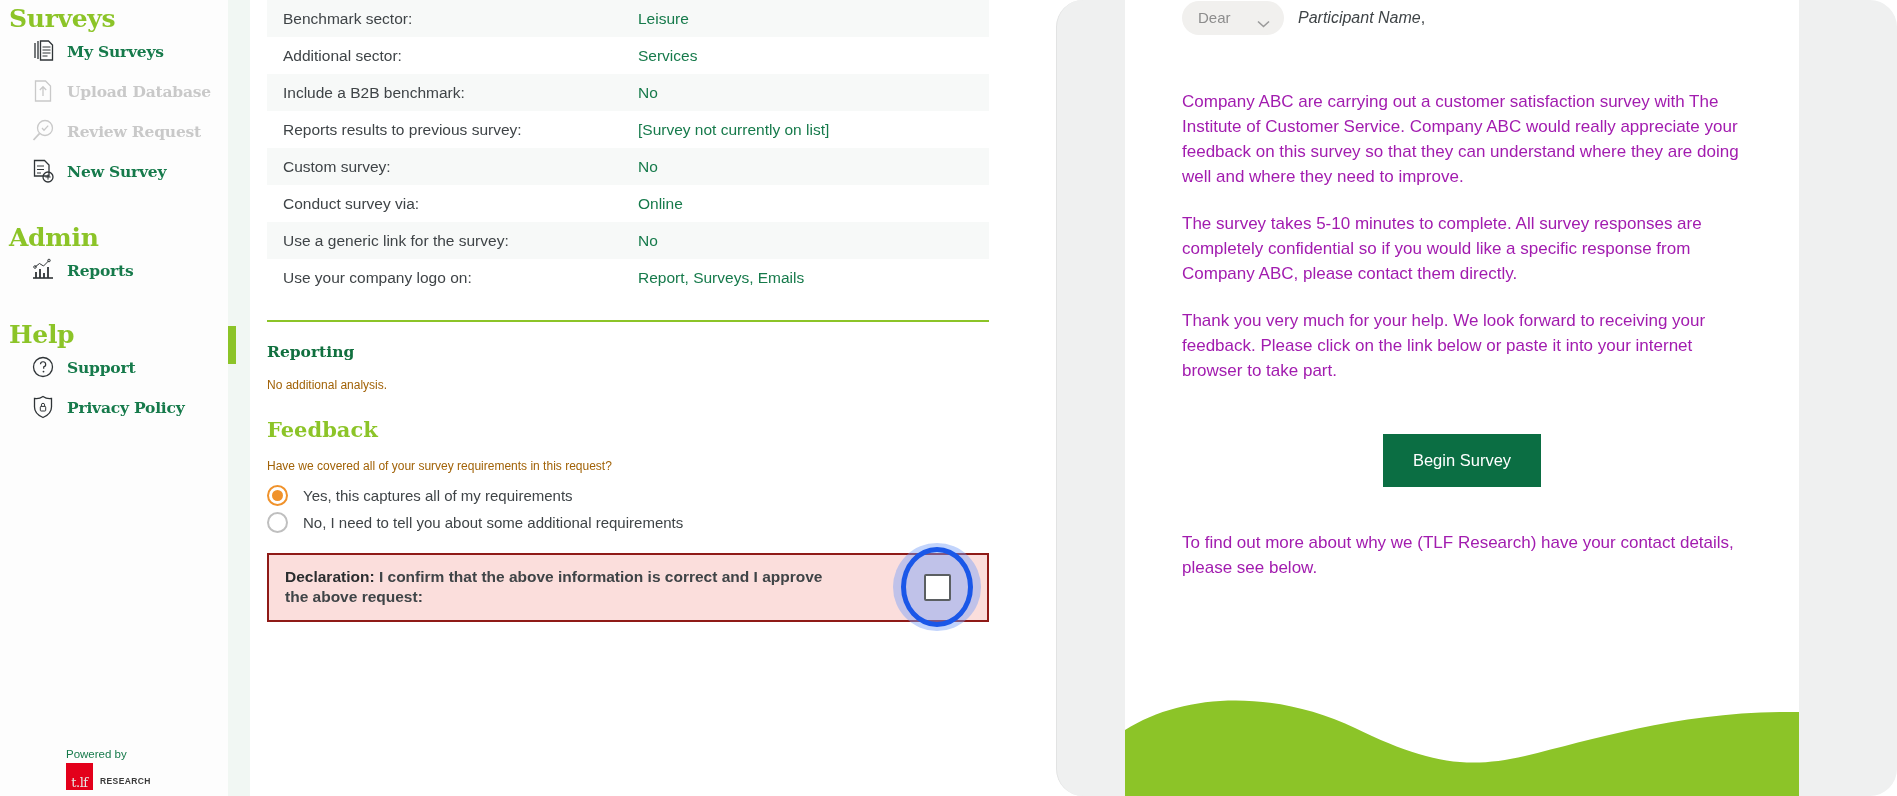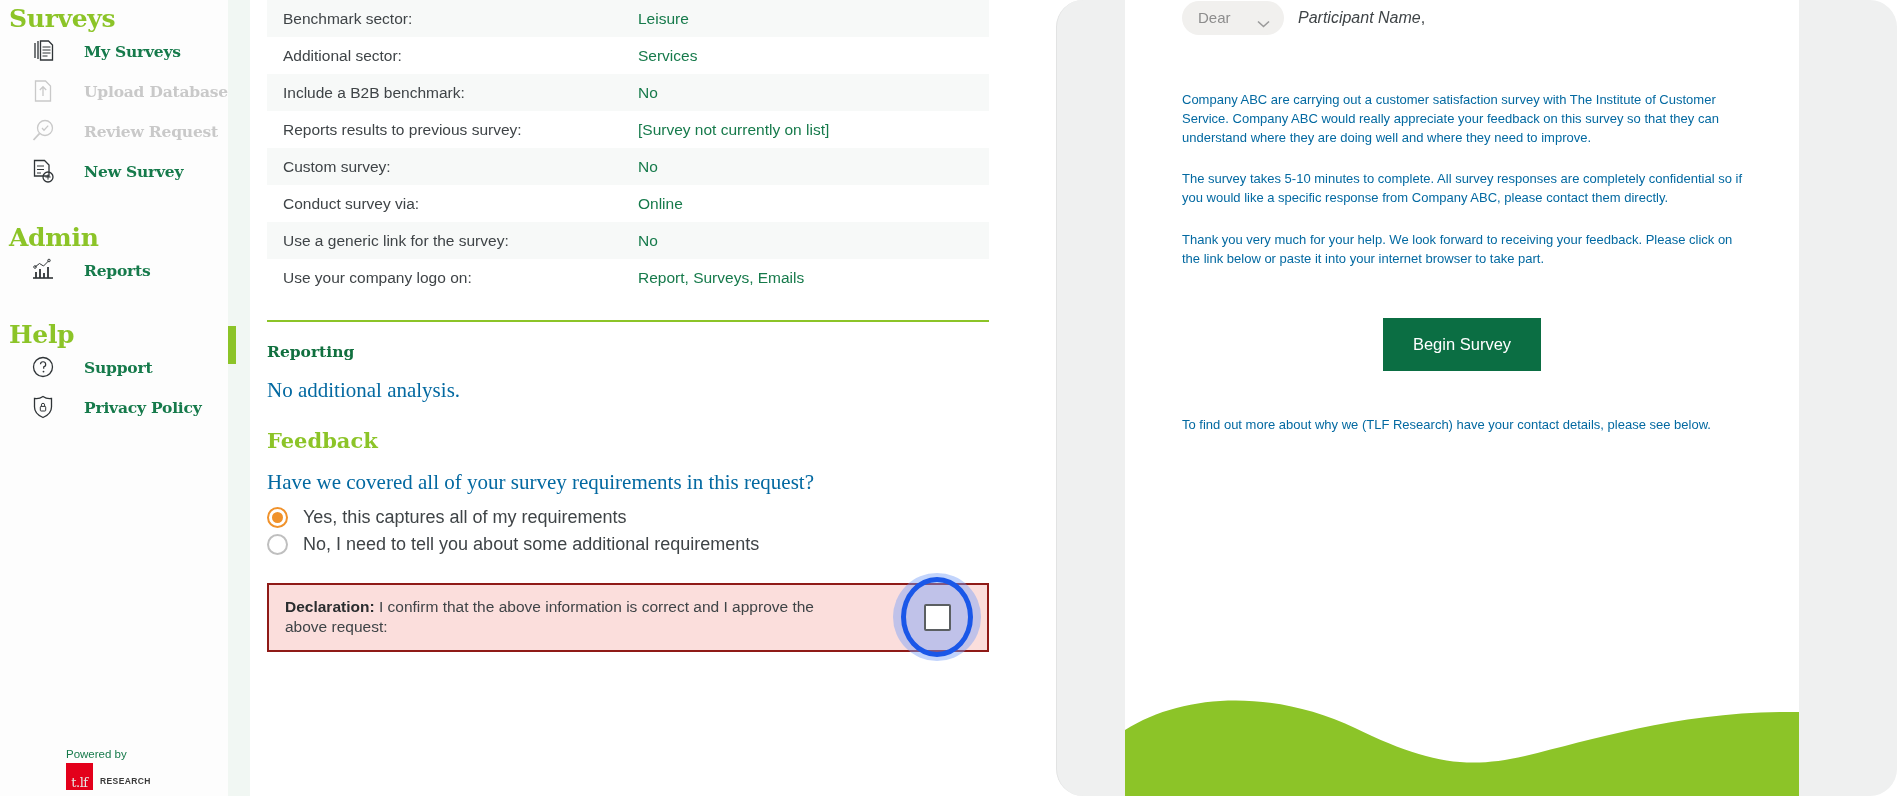--- a/index.html
+++ b/index.html
@@ -38,21 +38,21 @@
     margin: 0;
     line-height: 1;
   }
   #grp-surveys { padding-top: 6px; }
   #grp-admin { padding-top: 34px; }
   #grp-help { padding-top: 32px; }
 
   .nav-item {
     display: flex;
     align-items: center;
-    gap: 28px;
+    gap: 11px;
     padding: 7px 0 7px 30px;
     cursor: pointer;
   }
   .nav-item .nav-ico {
     width: 26px; height: 26px;
     flex: 0 0 26px;
     display: flex; align-items: center; justify-content: center;
   }
   .nav-item .nav-label {
     font-family: "DejaVu Serif", serif;
@@ -163,24 +163,24 @@
     margin: 20px 0 0 0;
   }
   .sec-h-green {
     color: #8cc428;
     font-family: "DejaVu Serif", serif;
     font-weight: bold;
     font-size: 21px;
     margin: 25px 0 0 0;
   }
   .body-line {
-    font-size: 21px;
-    color: #0369a1;
+    font-size: 12px;
+    color: #a16207;
     margin: 17px 0 0 0;
-    font-family: Liberation Serif, serif;
+    font-family: Liberation Sans, sans-serif;
   }
 
   .radio-row {
     display: flex;
     align-items: center;
     gap: 15px;
     margin-top: 12px;
     cursor: pointer;
   }
   .radio-row + .radio-row { margin-top: 6px; }
@@ -195,32 +195,33 @@
   .radio.checked { border-color: #f0922b; }
   .radio.checked::after {
     content: "";
     position: absolute;
     left: 3px; top: 3px;
     width: 11px; height: 11px;
     border-radius: 50%;
     background: #f0922b;
   }
   .radio-label {
-    font-size: 18px;
+    font-size: 15px;
     color: #3f4447;
   }
 
   #declaration-box {
     position: relative;
     width: 722px;
-    margin-top: 28px;
+    margin-top: 20px;
     background: #fbdedc;
     border: 2px solid #8f1a17;
     padding: 12px 90px 12px 16px;
     min-height: 62px;
+    font-weight: bold;
   }
   #declaration-text {
     font-size: 15.5px;
     color: #3f4447;
     line-height: 1.32;
     max-width: 545px;
   }
   #declaration-text b { color: #2a2d2f; }
   #declaration-checkbox-halo {
     position: absolute;
@@ -291,22 +292,22 @@
   }
   #salutation-select .chev {
     width: 13px; height: 8px;
   }
   #participant-name {
     font-size: 16px;
     color: #3f4447;
   }
   #participant-name i { font-style: italic; }
   .email-p {
-    font-size: 13px;
-    color: #0369a1;
+    font-size: 17px;
+    color: #a21caf;
     line-height: 1.47;
     margin: 0;
     padding-top: 22px;
   }
   #email-p1 { padding-top: 55px; }
   #begin-survey-wrap {
     display: flex;
     justify-content: center;
     padding-top: 50px;
   }

